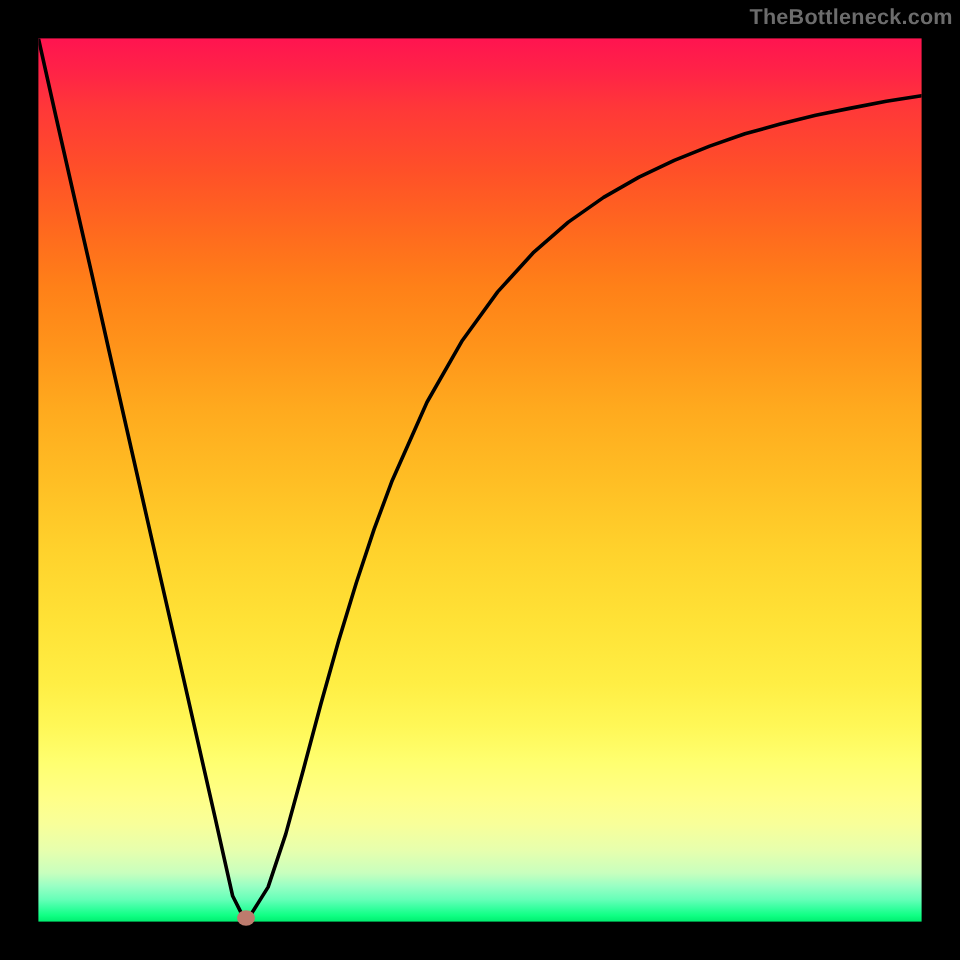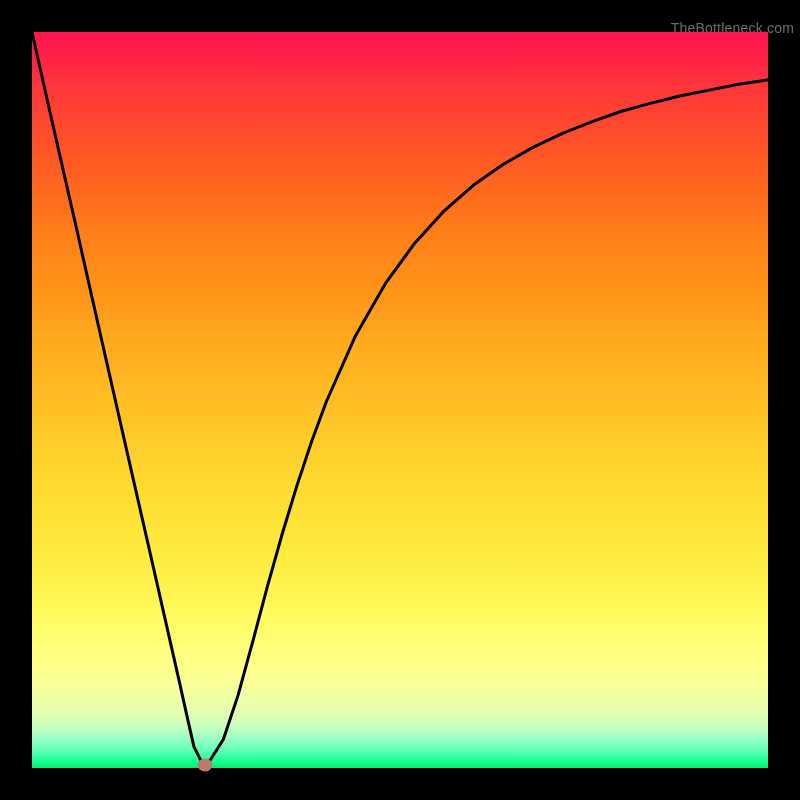--- a/index.html
+++ b/index.html
@@ -44,25 +44,25 @@
       #c8ffbe 94.5%,
       #98ffc4 96%,
       #66ffb8 97.5%,
       #34ff9e 98.5%,
       #10ff84 99.3%,
       #00ee70 100%
     );
   }
   .watermark {
     position: absolute;
-    top: 20px;
+    top: 4px;
     right: 6px;
     color: #6c6c6c;
-    font-size: 14px;
-    font-weight: 400;
+    font-size: 18px;
+    font-weight: 700;
     letter-spacing: 0.2px;
     user-select: none;
   }
   svg.curve {
     position: absolute;
     top: 0;
     left: 0;
     width: 736px;
     height: 736px;
   }

